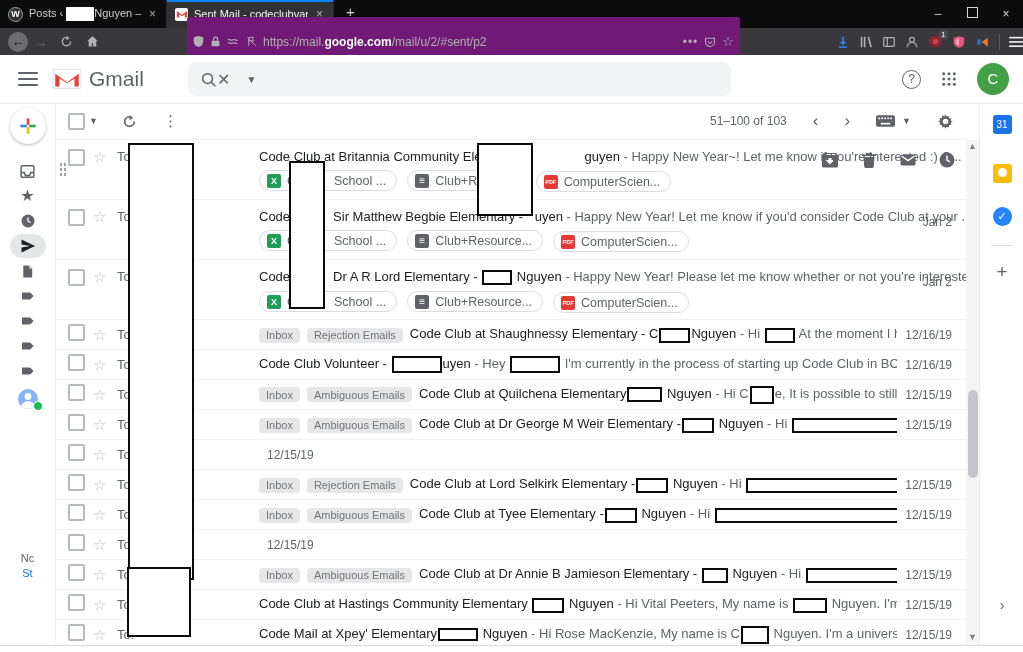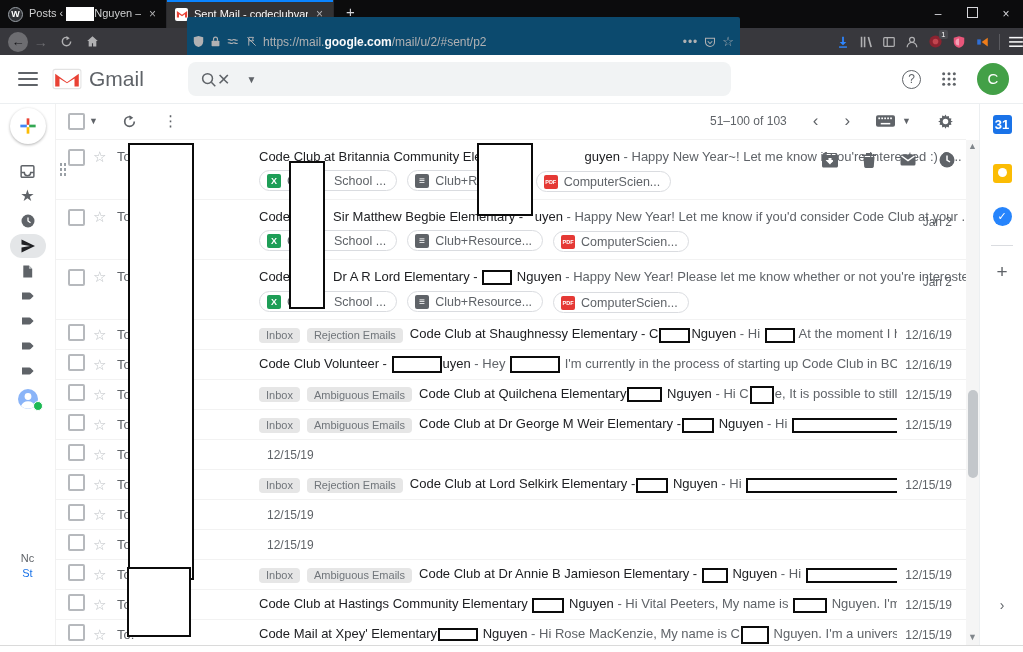--- a/index.html
+++ b/index.html
@@ -16,21 +16,21 @@
   .fav-wp{background:#2f3135;color:#fff;font-size:9px;font-weight:bold;border:1px solid #9aa0a6}
   .fav-gm{background:#fff;border-radius:2px}
   .tab1-redact{display:inline-block;width:28px;height:14px;background:#fff;vertical-align:middle}
   #newtab{color:#d7d7db;font-size:15px;padding:3px 12px}
   #wincontrols{margin-left:auto;display:flex;align-items:center;color:#d7d7db}
   #wincontrols>div{width:34px;text-align:center;font-size:12px}
   .maxbox{display:inline-block;width:9px;height:9px;border:1.2px solid #d7d7db}
   #navbar{position:absolute;left:0;top:28px;width:100%;height:27px;background:#38383d;display:flex;align-items:center}
   .navbtn{width:26px;text-align:center;color:#b1b1b3;font-size:14px}
   #backbtn{width:20px;height:20px;border-radius:50%;background:#6d6d71;color:#16161a;font-size:13px;line-height:20px;text-align:center;margin-left:8px}
-  #urlbar{margin-left:82px;width:546px;height:21px;background:#0c4a6e;border-radius:2px;display:flex;align-items:center;padding:14px 6px;gap:6px}
+  #urlbar{margin-left:82px;width:546px;height:21px;background:#701a75;border-radius:2px;display:flex;align-items:center;padding:14px 6px;gap:6px}
   #urltext{font-size:12px;color:#b1b1b3;white-space:nowrap;overflow:hidden;flex:1}
   #urltext b{color:#f9f9fa;font-weight:bold}
   .ubicon{flex:none;display:flex;align-items:center}
   #navright{display:flex;align-items:center;gap:9px;margin-left:96px}
   .badge{position:absolute;right:-5px;top:-4px;background:#4a4a4f;color:#fff;font-size:7.5px;padding:0 2.5px;border-radius:2px}
   .navsep{width:1px;height:16px;background:#5a5a5f}
   
   #gmail{position:absolute;left:0;top:55px;width:1023px;height:597px;background:#fff}
   #gmhead{position:absolute;left:0;top:0;width:100%;height:48px;display:flex;align-items:center;border-bottom:1px solid #eceff1;background:#fff;z-index:3}
   #hamb{margin-left:16px;width:24px;color:#5f6368}
@@ -89,21 +89,21 @@
   .aicon.excel{background:#1e9e57;font:bold 9px/14px "Liberation Sans",sans-serif}
   .aicon.gdoc{background:#5f6368;font:bold 10px/13px "Liberation Sans",sans-serif}
   .aicon.pdf{background:#e53935;font:bold 5.5px/14px "Liberation Sans",sans-serif}
   .ractions{position:absolute;right:10px;top:11px;display:flex;gap:21px;z-index:2}
   
   #vscroll{position:absolute;left:966px;top:85px;width:13px;bottom:7px;background:#f5f5f5;display:flex;flex-direction:column;align-items:center}
   #vscroll .sarrow{font-size:9px;color:#80868b;line-height:12px}
   #sthumb{position:absolute;left:1.5px;top:250px;width:10px;height:88px;background:#c3c7cb;border-radius:5px}
   #vscroll .sarrow.down{position:absolute;bottom:2px}
   #rpanel{position:absolute;left:979px;top:48px;width:44px;bottom:7px;border-left:1px solid #eceff1;background:#fff;display:flex;flex-direction:column;align-items:center}
-  .rp-cal{margin-top:12px;width:19px;height:19px;border-radius:3px;background:#1a73e8;color:#fff;font-size:13px;font-weight:bold;line-height:19px;text-align:center}
+  .rp-cal{margin-top:12px;width:19px;height:19px;border-radius:3px;background:#1a73e8;color:#fff;font-size:10px;font-weight:normal;line-height:19px;text-align:center}
   .rp-keep{margin-top:30px;width:19px;height:19px;border-radius:3px;background:#fbbc04;position:relative}
   .rp-keep::after{content:"";position:absolute;left:5px;top:4px;width:9px;height:9px;border-radius:50%;background:#fff}
   .rp-tasks{margin-top:24px;width:19px;height:19px;border-radius:50%;background:#2684fc;color:#fff;font-size:11px;line-height:19px;text-align:center}
   .rp-div{margin-top:19px;width:22px;height:1px;background:#dadce0}
   .rp-plus{margin-top:15px;color:#5f6368;font-size:19px}
   #rpchevron{position:absolute;bottom:32px;color:#5f6368;font-size:14px}
   
   .bigredact{position:absolute;background:#fff;border:2px solid #0b0b0b;box-sizing:border-box;z-index:6}
   #wm{position:absolute;z-index:8;pointer-events:none;text-align:right}
   #wm .w1{font-size:17px;color:rgba(140,140,140,.55)}
@@ -528,20 +528,21 @@
           <span class="to">To:</span>
           <span class="rspacer"></span>
           <div class="rcontent"><span class="pill">Inbox</span><span class="pill">Rejection Emails</span><span class="subj">Code Club at Lord Selkirk Elementary -</span><span class="redact" style="width: 32px;"></span><span class="subj"> Nguyen</span><span class="snip"> - Hi </span><span class="redact" style="width: 215px;"></span></div>
           <span class="rdate">12/15/19</span>
         </div>
         <div class="row compact">
           <span class="cbw"><span class="cb"></span></span>
           <span class="rstar">☆</span>
           <span class="to">To:</span>
           <span class="rspacer"></span>
+          <div class="rcontent"><span class="pill">Inbox</span><span class="pill">Ambiguous Emails</span><span class="subj">Code Club at Tyee Elementary -</span><span class="redact" style="width: 32px;"></span><span class="subj"> Nguyen</span><span class="snip"> - Hi </span><span class="redact" style="width: 218px;"></span></div>
           <span class="rdate">12/15/19</span>
         </div>
         <div class="row compact">
           <span class="cbw"><span class="cb"></span></span>
           <span class="rstar">☆</span>
           <span class="to">To:</span>
           <span class="rspacer"></span>
           <span class="rdate">12/15/19</span>
         </div>
         <div class="row compact">

